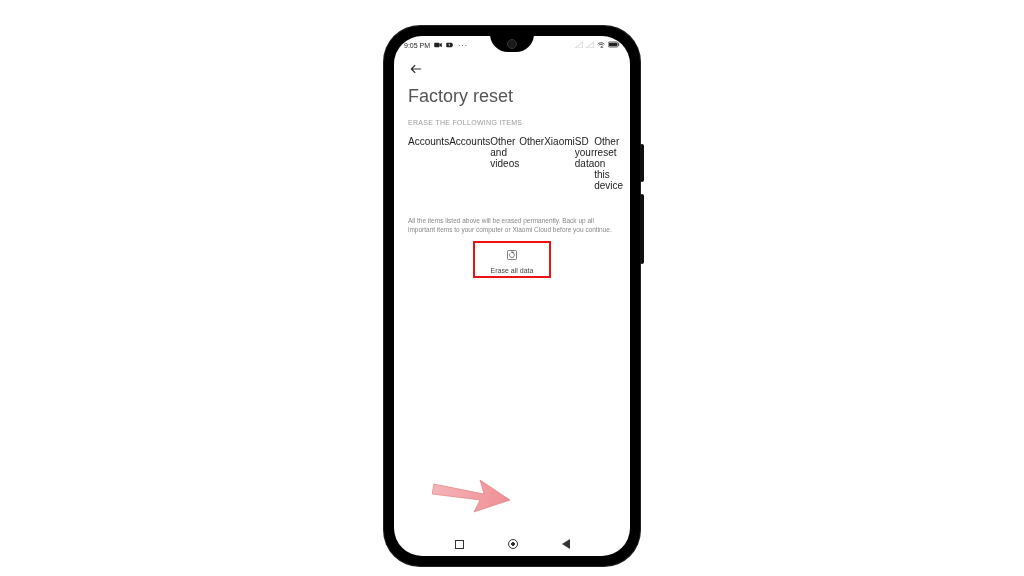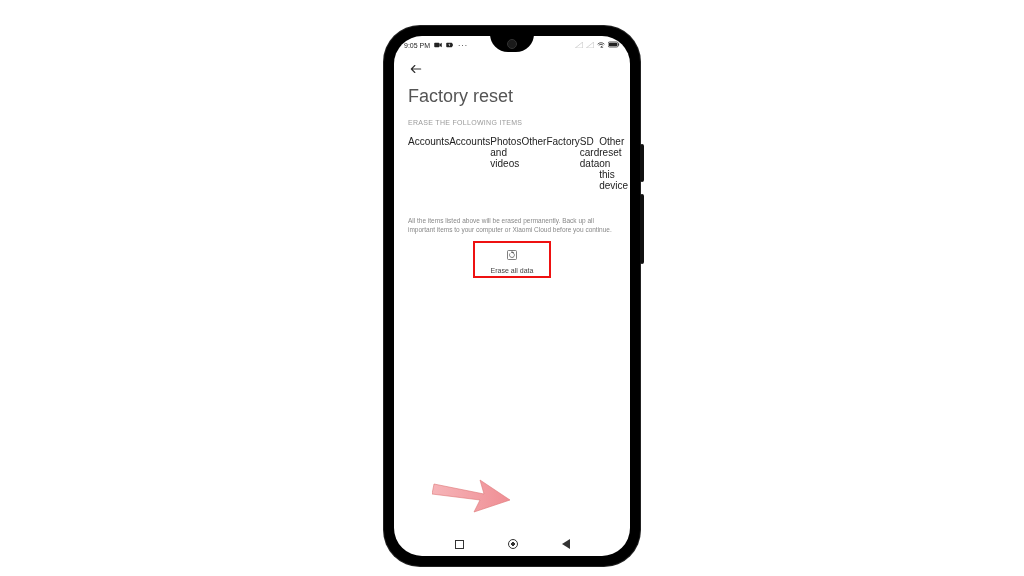--- a/index.html
+++ b/index.html
@@ -172,24 +172,24 @@
             </svg>
         </span>
       </div>
 
       <h1 class="title">Factory reset</h1>
       <div class="subheader">ERASE THE FOLLOWING ITEMS</div>
 
       <div class="item-list">
         <div class="item">Accounts</div>
         <div class="item">Accounts</div>
-        <div class="item">Photos and videos</div>
+        <div class="item">Other and videos</div>
         <div class="item">Other</div>
-        <div class="item">Factory</div>
-        <div class="item">SD card data</div>
+        <div class="item">Xiaomi</div>
+        <div class="item">SD your data</div>
         <div class="item">Other reset on this device</div>
       </div>
 
       <div class="footer-note">All the items listed above will be erased permanently. Back up all important items to your computer or Xiaomi Cloud before you continue.</div>
 
       <div class="erase-wrap">
         <span>
           <svg class="erase-icon" viewBox="0 0 24 24">
               <rect x="3" y="3" width="18" height="18" rx="2" fill="none" stroke="#555" stroke-width="1.5"></rect>
               <path d="M12 7 A5 5 0 1 1 7.5 9.5 M12 7 L12 4 M12 7 L15 7" fill="none" stroke="#555" stroke-width="1.5" stroke-linecap="round"></path>

